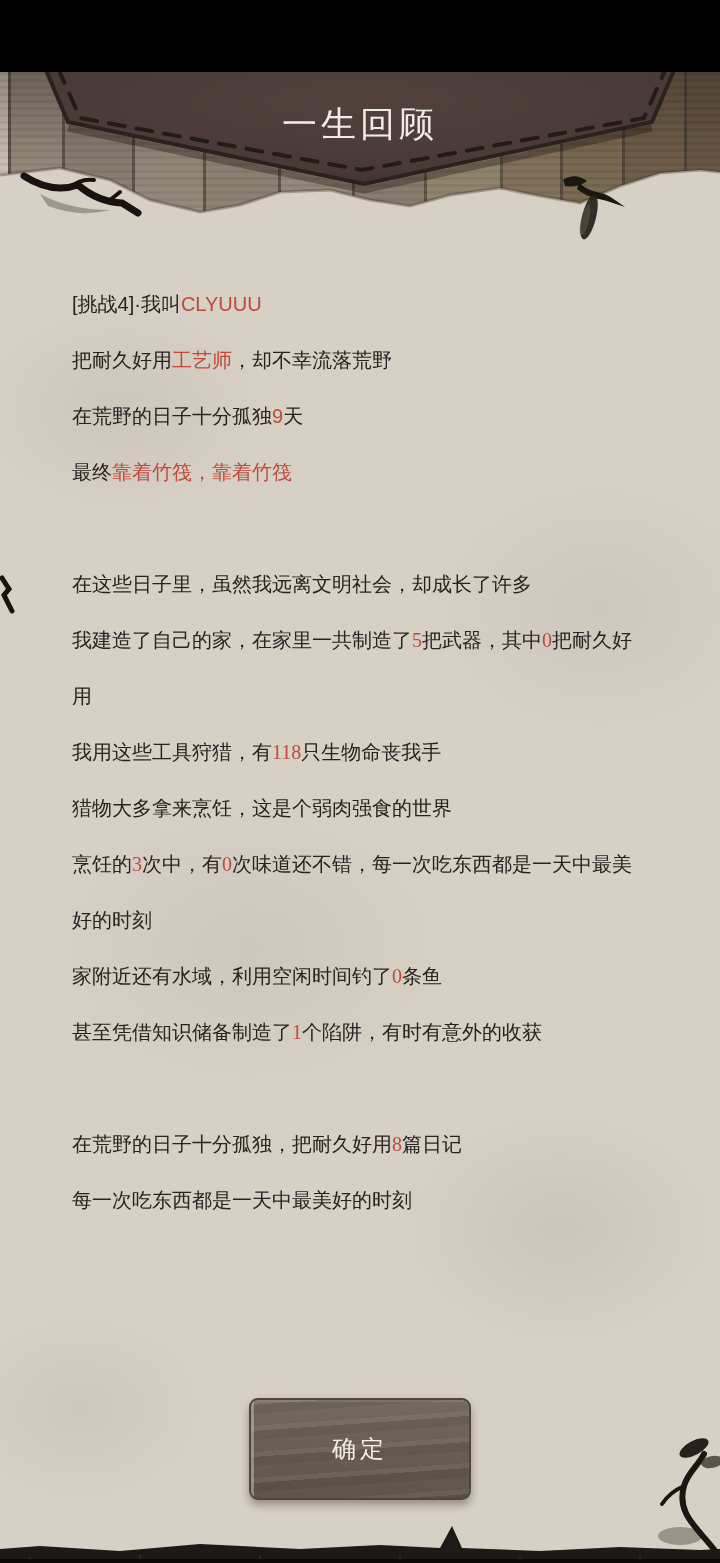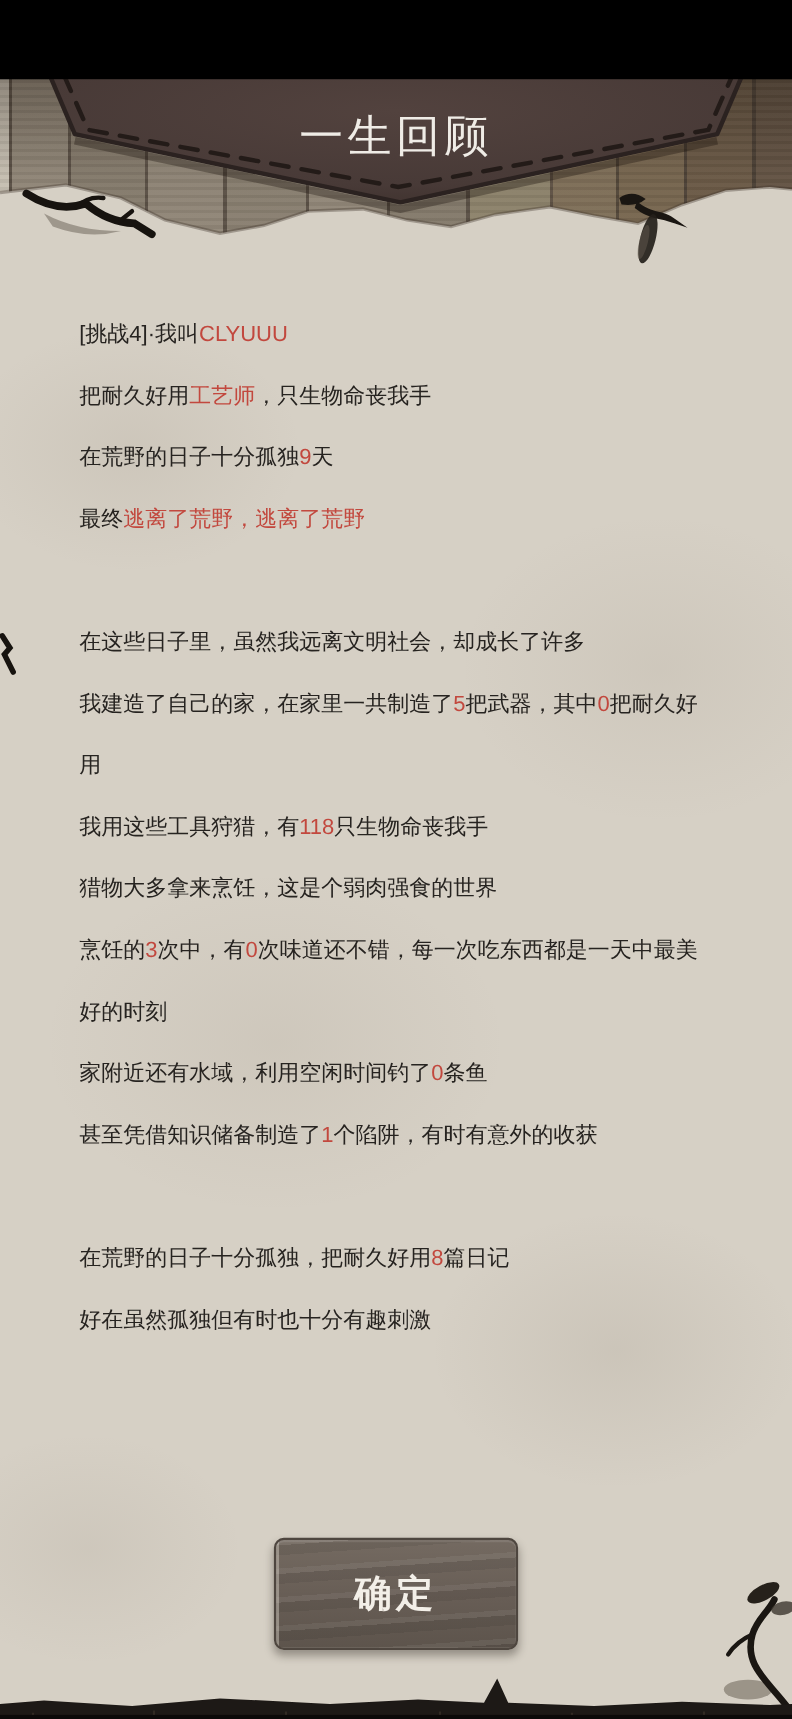--- a/index.html
+++ b/index.html
@@ -36,45 +36,44 @@
       radial-gradient(260px 200px at 600px 380px, rgba(125,112,95,0.09), rgba(125,112,95,0) 70%),
       radial-gradient(300px 220px at 250px 720px, rgba(125,112,95,0.09), rgba(125,112,95,0) 70%),
       radial-gradient(240px 180px at 560px 1000px, rgba(110,98,82,0.10), rgba(110,98,82,0) 70%),
       radial-gradient(200px 150px at 80px 1180px, rgba(110,98,82,0.08), rgba(110,98,82,0) 70%);
     background-color:#d6d0c5;
   }
   .torn-top,.torn-bottom,.deco{position:absolute;z-index:3;pointer-events:none;}
   .banner{position:absolute;left:0;top:50px;width:720px;height:150px;z-index:4;}
   .banner-title{
     position:absolute;left:0;top:102px;width:720px;height:44px;z-index:5;
-    text-align:center;font-size:40px;line-height:44px;color:#efece6;letter-spacing:4px;
+    text-align:center;font-size:35px;line-height:44px;color:#efece6;letter-spacing:4px;
   }
   .status-bar{position:absolute;left:0;top:0;width:720px;height:72px;background:#000;z-index:6;}
   
   .story-viewport{
     position:absolute;left:72px;top:293px;width:578px;height:1022px;
     overflow:hidden;z-index:4;
   }
   .story-content{margin-top:-17px;font-size:20px;line-height:56px;color:#262320;}
   .story-para{margin:0;}
-  .story-para + .story-para{margin-top:56px;}
+  .story-para + .story-para{margin-top:56px;font-family:Liberation Serif, serif;}
   .red{color:var(--red,#c2483e);}
   
   .confirm-button{
     position:absolute;left:249px;top:1398px;width:222px;height:102px;z-index:4;
     background:
       linear-gradient(90deg, rgba(214,208,197,0.45) 0 3px, rgba(0,0,0,0) 3px),
       repeating-linear-gradient(176deg, rgba(255,255,255,0.06) 0 5px, rgba(0,0,0,0.07) 5px 14px, rgba(0,0,0,0) 14px 26px),
       linear-gradient(180deg,#746a61,#675d55 55%,#5d544c);
     border:2px solid #4e463f;border-radius:9px;box-sizing:border-box;
     box-shadow:0 5px 8px rgba(30,24,18,0.35), inset 0 2px 0 rgba(255,255,255,0.10);
-    color:#f3efe8;font-size:34px;letter-spacing:4px;
+    color:#f3efe8;font-size:24px;letter-spacing:4px;
     display:flex;align-items:center;justify-content:center;
     cursor:pointer;
-    font-weight:bold;
   }
 </style>
 </head>
 <body>
 
 <div class="screen">
 
   <div class="wood-band"></div>
 
   <svg class="torn-top" style="left:0;top:148px;" width="720" height="84" viewBox="0 148 720 84">
@@ -121,23 +120,23 @@
   <svg class="deco" style="left:618px;top:1428px;" width="102" height="130" viewBox="0 0 102 130">
     <ellipse cx="62" cy="108" rx="22" ry="9" fill="rgba(95,88,76,0.5)"></ellipse>
     <path fill="none" stroke="#1a1612" stroke-width="6" stroke-linecap="round" d="M98,124 C80,100 58,86 66,58 C70,44 80,38 86,26"></path>
     <ellipse cx="76" cy="20" rx="16" ry="7" transform="rotate(-28 76 20)" fill="#26211b"></ellipse>
     <ellipse cx="94" cy="34" rx="11" ry="6" transform="rotate(-12 94 34)" fill="rgba(60,54,46,0.8)"></ellipse>
     <path fill="none" stroke="#1a1612" stroke-width="4" stroke-linecap="round" d="M66,58 Q52,64 44,76"></path>
   </svg>
 
   <div class="story-viewport">
     <div class="story-content">
-        <p class="story-para"><span>[挑战4]·我叫</span><span class="red">CLYUUU</span><br><span>把耐久好用</span><span class="red">工艺师</span><span>，只生物命丧我手</span><br><span>在荒野的日子十分孤独</span><span class="red">9</span><span>天</span><br><span>最终</span><span class="red">逃离了荒野，逃离了荒野</span></p>
+        <p class="story-para"><span>[挑战4]·我叫</span><span class="red">CLYUUU</span><br><span>把耐久好用</span><span class="red">工艺师</span><span>，却不幸流落荒野</span><br><span>在荒野的日子十分孤独</span><span class="red">9</span><span>天</span><br><span>最终</span><span class="red">靠着竹筏，靠着竹筏</span></p>
         <p class="story-para"><span>在这些日子里，虽然我远离文明社会，却成长了许多</span><br><span>我建造了自己的家，在家里一共制造了</span><span class="red">5</span><span>把武器，其中</span><span class="red">0</span><span>把耐久好用</span><br><span>我用这些工具狩猎，有</span><span class="red">118</span><span>只生物命丧我手</span><br><span>猎物大多拿来烹饪，这是个弱肉强食的世界</span><br><span>烹饪的</span><span class="red">3</span><span>次中，有</span><span class="red">0</span><span>次味道还不错，每一次吃东西都是一天中最美好的时刻</span><br><span>家附近还有水域，利用空闲时间钓了</span><span class="red">0</span><span>条鱼</span><br><span>甚至凭借知识储备制造了</span><span class="red">1</span><span>个陷阱，有时有意外的收获</span></p>
-        <p class="story-para"><span>在荒野的日子十分孤独，把耐久好用</span><span class="red">8</span><span>篇日记</span><br><span>好在虽然孤独但有时也十分有趣刺激</span></p>
+        <p class="story-para"><span>在荒野的日子十分孤独，把耐久好用</span><span class="red">8</span><span>篇日记</span><br><span>每一次吃东西都是一天中最美好的时刻</span></p>
       </div>
   </div>
 
   <div class="confirm-button">确定</div>
 
   <svg class="torn-bottom" style="left:0;top:1515px;" width="720" height="48" viewBox="0 0 720 48">
     <path fill="#1d1916" d="M0,34 L40,31 L120,36 L200,29 L300,34 L380,30 L440,33 L452,11 L462,33
       L540,36 L620,32 L700,35 L720,34 L720,48 L0,48 Z"></path>
     <path fill="none" stroke="rgba(70,60,48,0.5)" stroke-width="2" d="M30,42 L30,48 M140,40 L140,48 M260,41 L260,48 M400,41 L400,48 M520,42 L520,48 M640,41 L640,48"></path>
     <rect x="0" y="44" width="720" height="4" fill="#0b0908"></rect>

